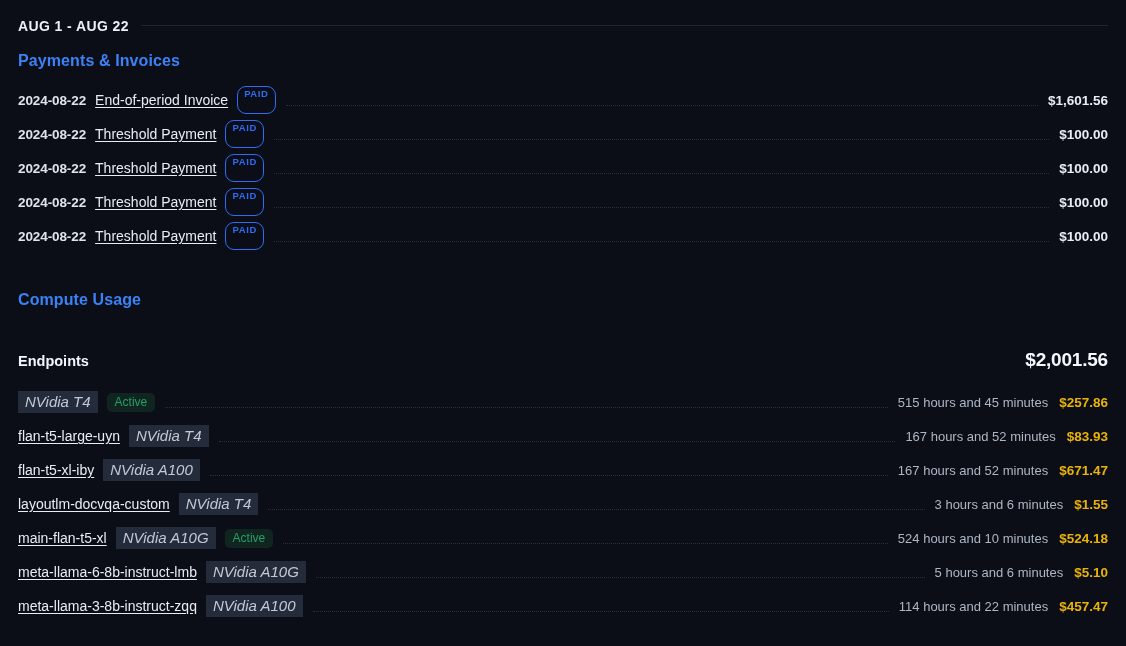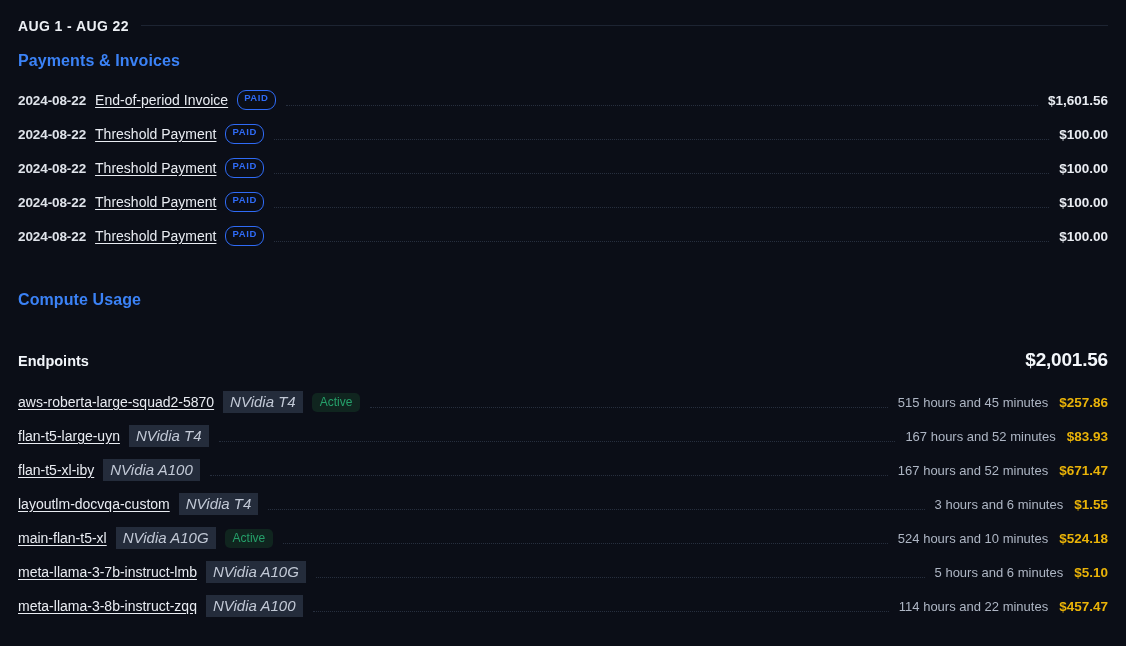--- a/index.html
+++ b/index.html
@@ -101,21 +101,21 @@
     text-underline-offset: 2px;
     cursor: pointer;
   }
   .badge-paid {
     font-size: 9.5px;
     font-weight: bold;
     letter-spacing: 0.6px;
     color: #2f6bf6;
     border: 1px solid #2f6bf6;
     border-radius: 9px;
-    padding: 2px 6px 6px 6px;
+    padding: 2px 6px 14px 6px;
     line-height: 1;
     background: transparent;
     cursor: pointer;
   }
   .pay-amount {
     font-size: 13.5px;
     font-weight: bold;
     color: #e9ecf2;
   }
 
@@ -252,21 +252,20 @@
     <div class="section-title sec-compute">Compute Usage</div>
 
     <div class="endpoints-head">
       <div class="endpoints-label">Endpoints</div>
       <div class="endpoints-total">$2,001.56</div>
     </div>
 
     <div class="ep-list">
         <div class="row">
           <div class="row-left">
-            <a class="ep-name">aws-roberta-large-squad2-5870</a>
             <span class="badge-gpu">NVidia T4</span>
             <span class="badge-active">Active</span>
           </div>
           <div class="leader"></div>
           <div class="row-right">
             <span class="ep-hours">515 hours and 45 minutes</span>
             <span class="ep-amount">$257.86</span>
           </div>
         </div>
         <div class="row">
@@ -309,21 +308,21 @@
             <span class="badge-active">Active</span>
           </div>
           <div class="leader"></div>
           <div class="row-right">
             <span class="ep-hours">524 hours and 10 minutes</span>
             <span class="ep-amount">$524.18</span>
           </div>
         </div>
         <div class="row">
           <div class="row-left">
-            <a class="ep-name">meta-llama-3-7b-instruct-lmb</a>
+            <a class="ep-name">meta-llama-6-8b-instruct-lmb</a>
             <span class="badge-gpu">NVidia A10G</span>
           </div>
           <div class="leader"></div>
           <div class="row-right">
             <span class="ep-hours">5 hours and 6 minutes</span>
             <span class="ep-amount">$5.10</span>
           </div>
         </div>
         <div class="row">
           <div class="row-left">

